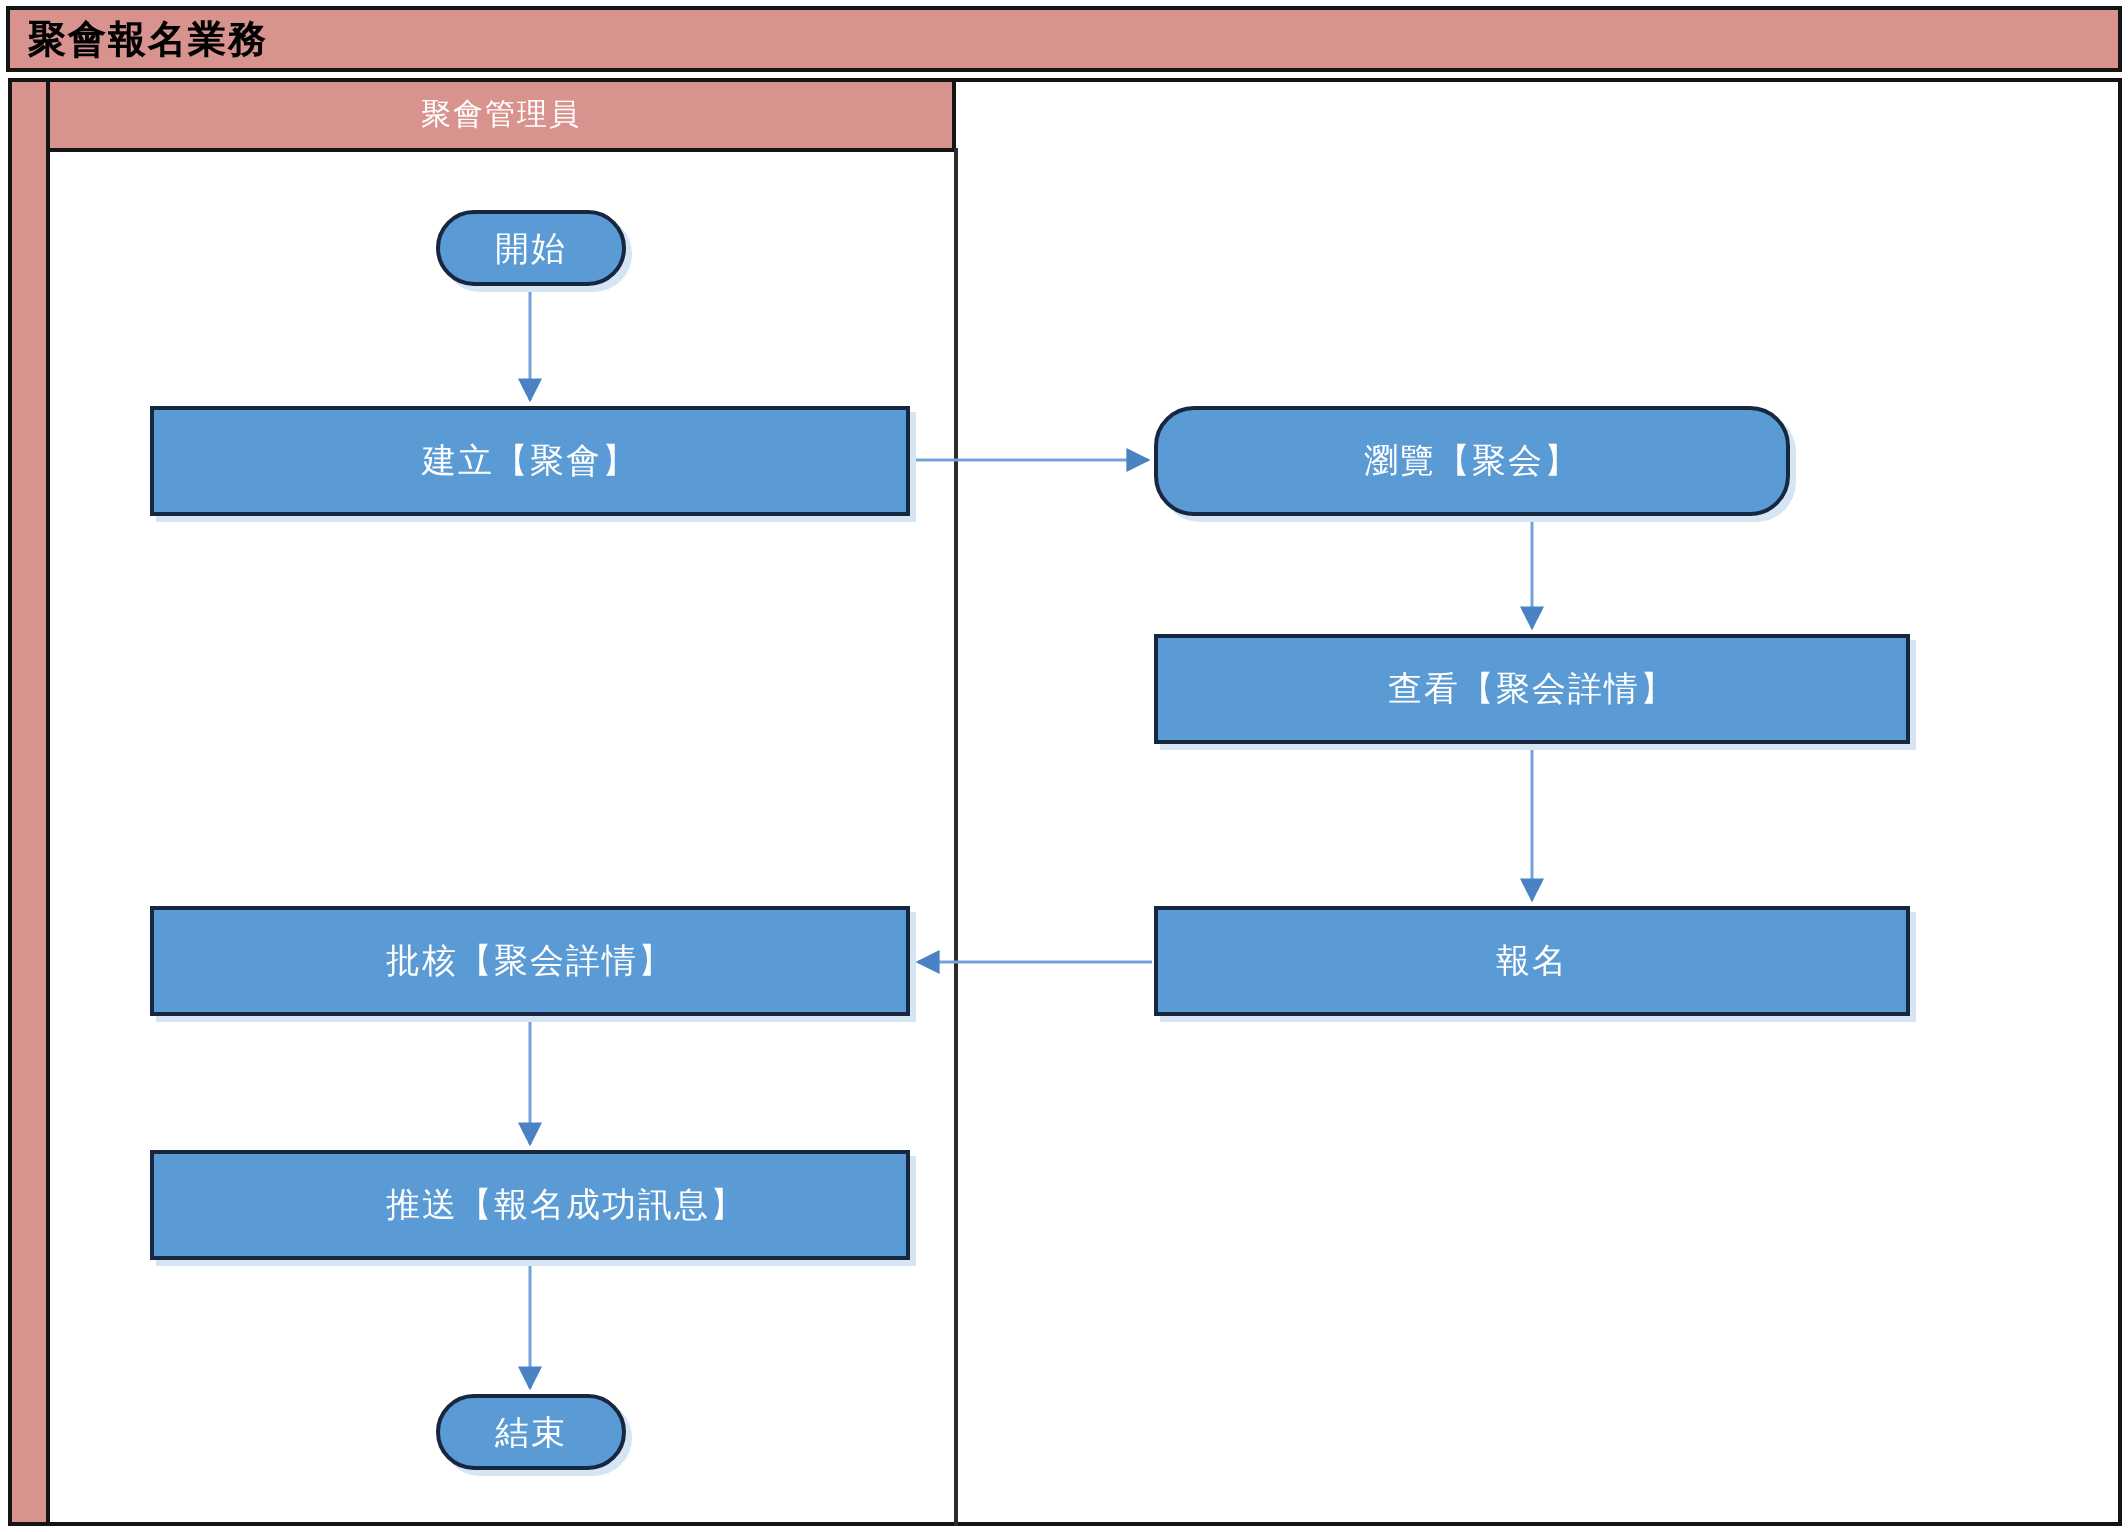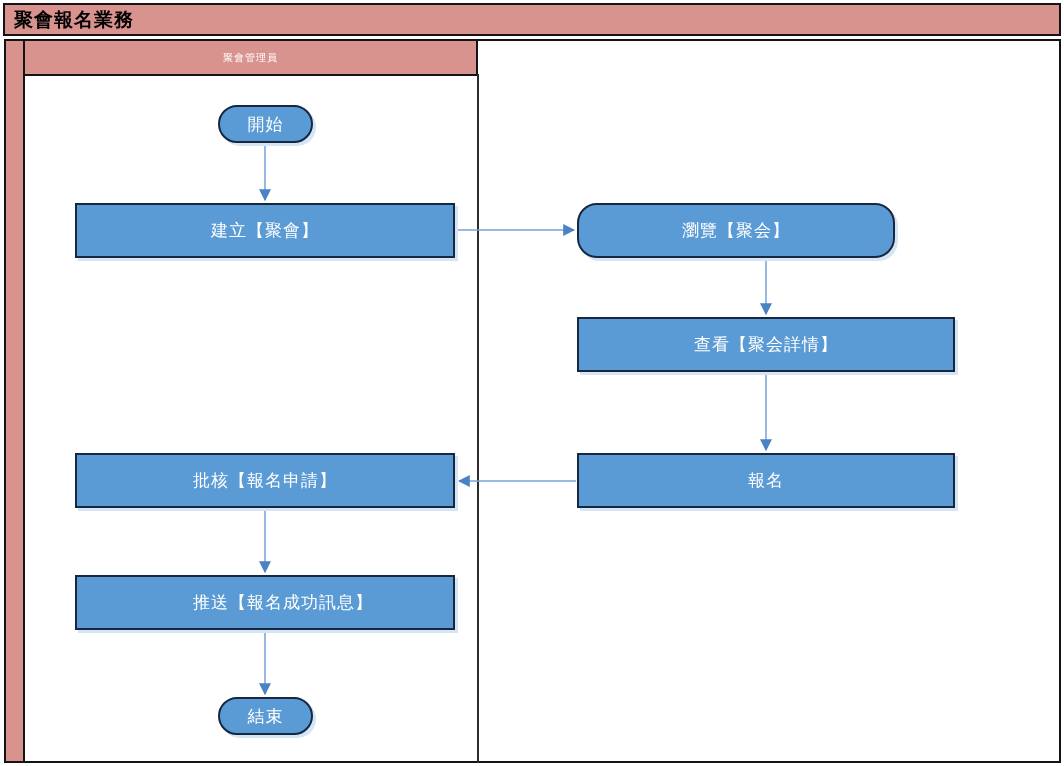--- a/index.html
+++ b/index.html
@@ -54,21 +54,21 @@
     position: absolute;
     top: 39px;
     height: 37px;
     background: #D9938F;
     border: 2px solid #141414;
     box-sizing: border-box;
     display: flex;
     align-items: center;
     justify-content: center;
     color: #ffffff;
-    font-size: 10px;
+    font-size: 15px;
     letter-spacing: 1px;
   }
   .lane-header.lane-1 { left: 23px;  width: 455px; }
   .lane-header.lane-2 { left: 476px; width: 585px; }
   .lane-divider {
     position: absolute;
     left: 477px; top: 74px;
     width: 2px; height: 689px;
     background: #2b2b2b;
   }
@@ -149,21 +149,21 @@
 
   <div class="node n-view">
     <span>查看【聚会詳情】</span>
   </div>
 
   <div class="node n-register">
     <span>報名</span>
   </div>
 
   <div class="node n-approve">
-    <span>批核【報名申請】</span>
+    <span>批核【聚会詳情】</span>
   </div>
 
   <div class="node n-push">
     <span>推送【報名成功訊息】</span>
   </div>
 
   <div class="node terminator n-end">
     <span>結束</span>
   </div>
 

